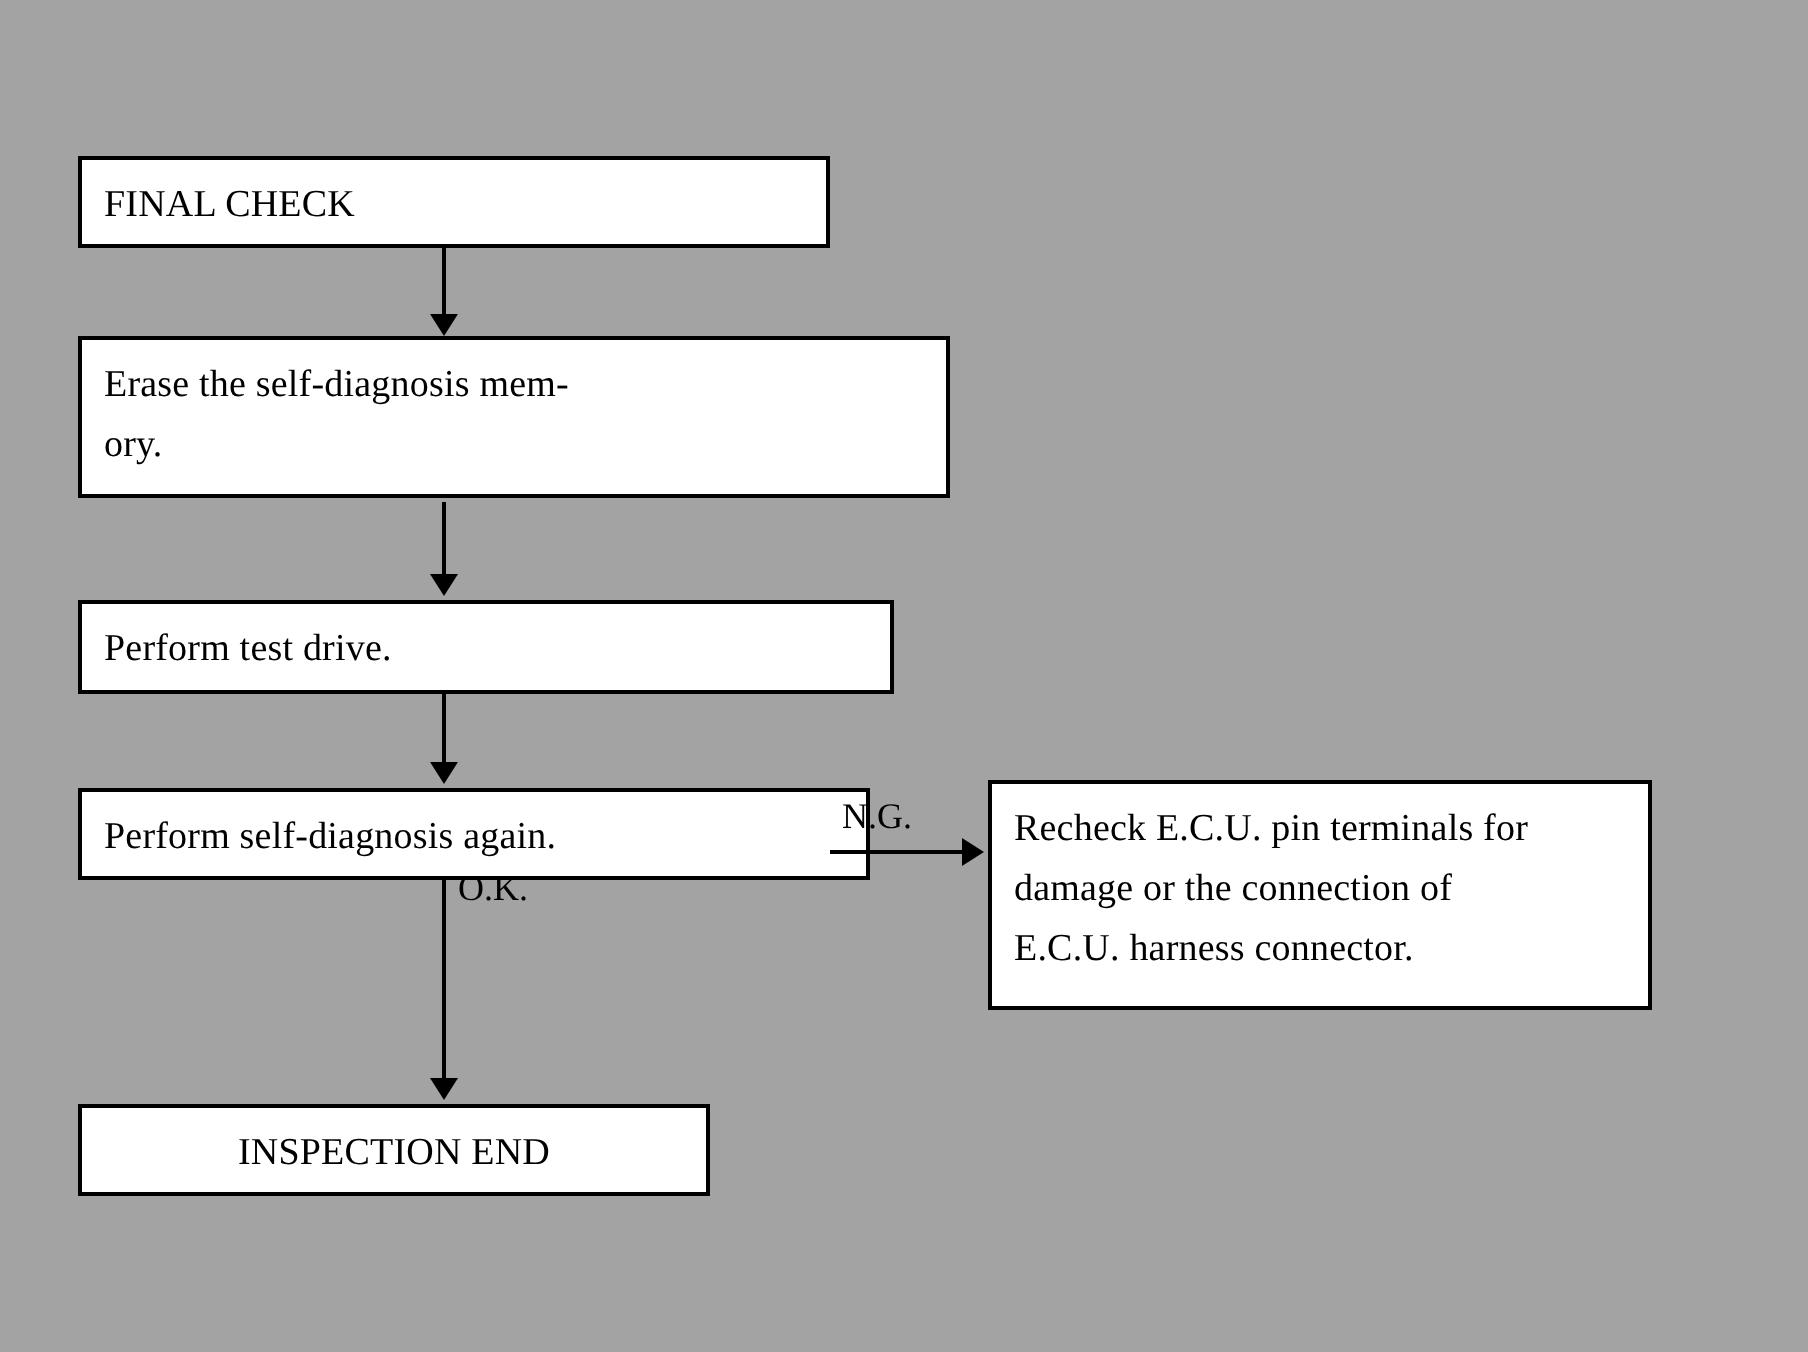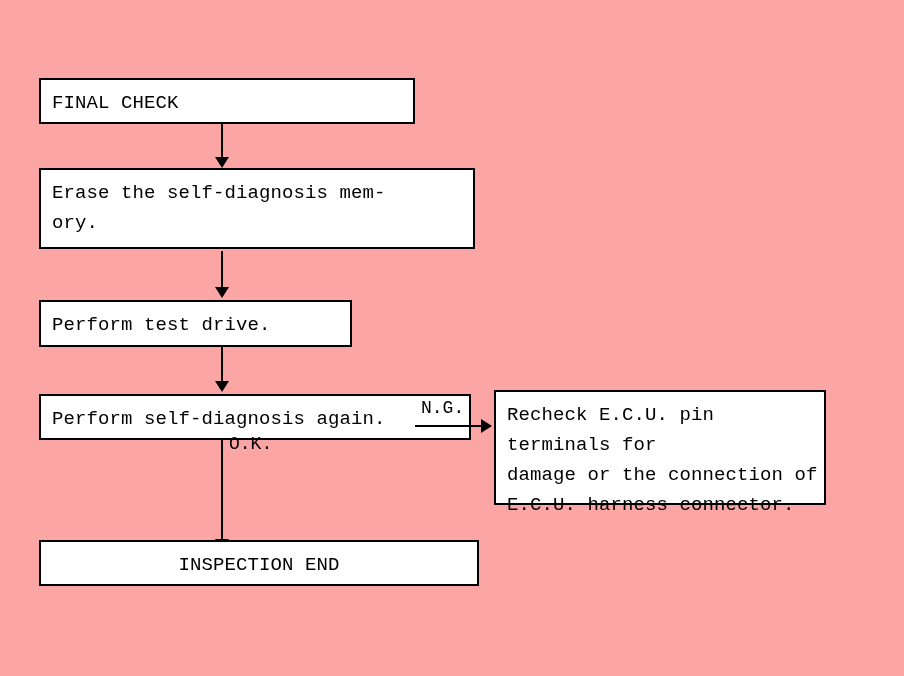--- a/index.html
+++ b/index.html
@@ -4,23 +4,23 @@
 <style>
   html, body {
     margin: 0;
     padding: 0;
     background: #ffffff;
   }
   #canvas {
     position: relative;
     width: 904px;
     height: 676px;
-    background: #fca5a5;
+    background: #a3a3a3;
     overflow: hidden;
-    font-family: Liberation Mono, monospace;
+    font-family: Liberation Serif, serif;
     color: #000000;
   }
 
   
   .node {
     position: absolute;
     box-sizing: border-box;
     border: 2px solid #000000;
     background: #ffffff;
   }
@@ -89,42 +89,42 @@
   <div class="arrow-down" style="left:215px; top:157px;"></div>
 
   <div class="node" style="left:39px; top:168px; width:436px; height:81px;">
     <div class="node-text">Erase the self-diagnosis mem-
 ory.</div>
   </div>
 
   <div class="vline" style="left:221px; top:251px; height:38px;"></div>
   <div class="arrow-down" style="left:215px; top:287px;"></div>
 
-  <div class="node" style="left:39px; top:300px; width:313px; height:47px;">
+  <div class="node" style="left:39px; top:300px; width:408px; height:47px;">
     <div class="node-text">Perform test drive.</div>
   </div>
 
   <div class="vline" style="left:221px; top:347px; height:36px;"></div>
   <div class="arrow-down" style="left:215px; top:381px;"></div>
 
-  <div class="node" style="left:39px; top:394px; width:432px; height:46px;">
+  <div class="node" style="left:39px; top:394px; width:396px; height:46px;">
     <div class="node-text">Perform self-diagnosis again.</div>
   </div>
 
   <div class="hline" style="left:415px; top:425px; width:66px;"></div>
   <div class="arrow-right" style="left:481px; top:419px;"></div>
   <div class="edge-label" style="left:421px; top:398px;">N.G.</div>
 
   <div class="node" style="left:494px; top:390px; width:332px; height:115px;">
     <div class="node-text">Recheck E.C.U. pin terminals for
 damage or the connection of
 E.C.U. harness connector.</div>
   </div>
 
   <div class="vline" style="left:221px; top:440px; height:101px;"></div>
   <div class="arrow-down" style="left:215px; top:539px;"></div>
   <div class="edge-label" style="left:229px; top:434px;">O.K.</div>
 
-  <div class="node" style="left:39px; top:540px; width:440px; height:46px;">
+  <div class="node" style="left:39px; top:552px; width:316px; height:46px;">
     <div class="node-text centered">INSPECTION END</div>
   </div>
 
 </div>
 
 </body></html>

